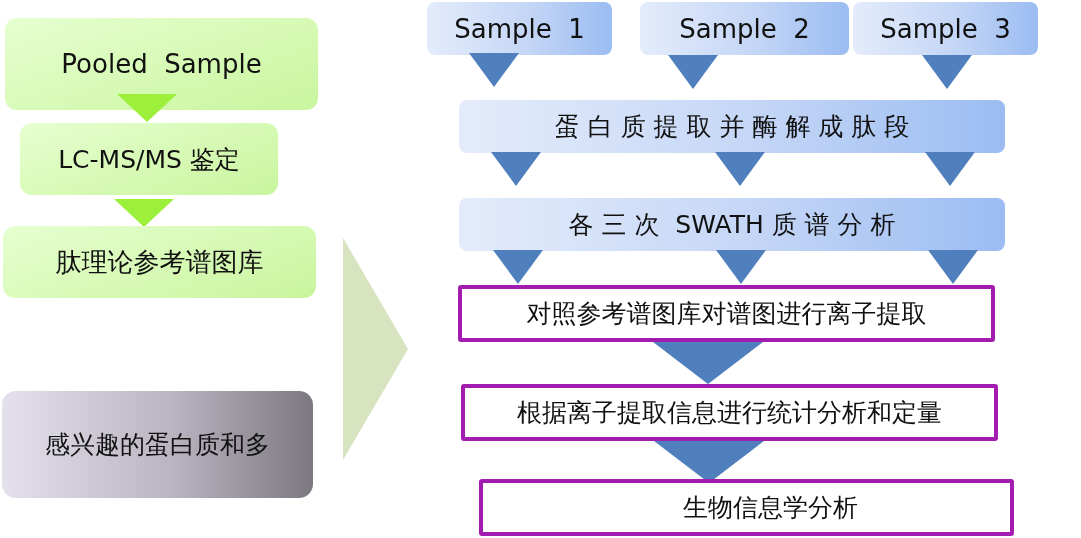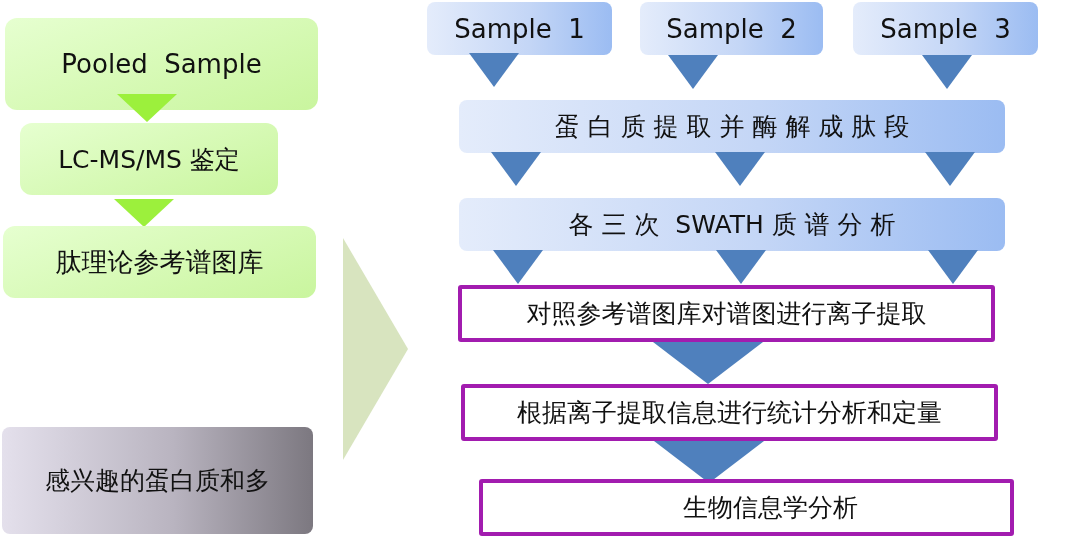--- a/index.html
+++ b/index.html
@@ -2,21 +2,21 @@
 <html><head>
 <meta charset="utf-8">
 <style>
   html, body { margin: 0; padding: 0; background: #ffffff; }
   body { width: 1081px; height: 538px; position: relative; overflow: hidden;
          font-family: "DejaVu Sans", "Liberation Sans", sans-serif; color: #111; }
   .box { position: absolute; box-sizing: border-box; display: flex; align-items: center;
          justify-content: center; text-align: center; white-space: nowrap; }
   .green { background: linear-gradient(160deg, #e6ffd0 0%, #c9f59e 100%); border-radius: 12px; }
   .gray  { background: linear-gradient(90deg, #e4e0ec 0%, #b9b4c0 55%, #7c7880 100%);
-           border-radius: 8px; font-size: 25px; line-height: 34px; white-space: normal; margin-top: 36px; }
+           border-radius: 14px; font-size: 25px; line-height: 34px; white-space: normal; }
   .blue  { background: linear-gradient(90deg, #e4ecfb 0%, #c4d6f6 55%, #9bbcf2 100%);
            border-radius: 8px; }
   .outline { background: #ffffff; border: 4px solid #a21caf; border-radius: 3px; }
   .tri { position: absolute; width: 0; height: 0; }
   .tri-green { border-left: 30px solid transparent; border-right: 30px solid transparent; border-top: 28px solid #9cf03c; }
   .tri-blue  { border-left: 25px solid transparent; border-right: 25px solid transparent; border-top: 34px solid #4f80bd; }
   .tri-blue-big { border-left: 55px solid transparent; border-right: 55px solid transparent; border-top: 42px solid #4f80bd; }
   .big-arrow { position: absolute; left: 343px; top: 238px; width: 0; height: 0;
                border-top: 111px solid transparent; border-bottom: 111px solid transparent;
                border-left: 65px solid #d8e4bf; }
@@ -40,21 +40,21 @@
 
 <div class="box gray" style="left:2px; top:391px; width:311px; height:107px; flex-direction:column;">
   <span>感兴趣的蛋白质和多</span>
 </div>
 
 <div class="big-arrow"></div>
 
 <div class="box blue" style="left:427px; top:2px; width:185px; height:53px; font-size:26px;">
   <span style="white-space:pre;">Sample  1</span>
 </div>
-<div class="box blue" style="left:640px; top:2px; width:183px; height:53px; font-size:26px;">
+<div class="box blue" style="left:640px; top:2px; width:209px; height:53px; font-size:26px;">
   <span style="white-space:pre;">Sample  2</span>
 </div>
 <div class="box blue" style="left:853px; top:2px; width:185px; height:53px; font-size:26px;">
   <span style="white-space:pre;">Sample  3</span>
 </div>
 
 <div class="tri tri-blue" style="left:469px; top:53px;"></div>
 <div class="tri tri-blue" style="left:668px; top:55px;"></div>
 <div class="tri tri-blue" style="left:922px; top:55px;"></div>
 

